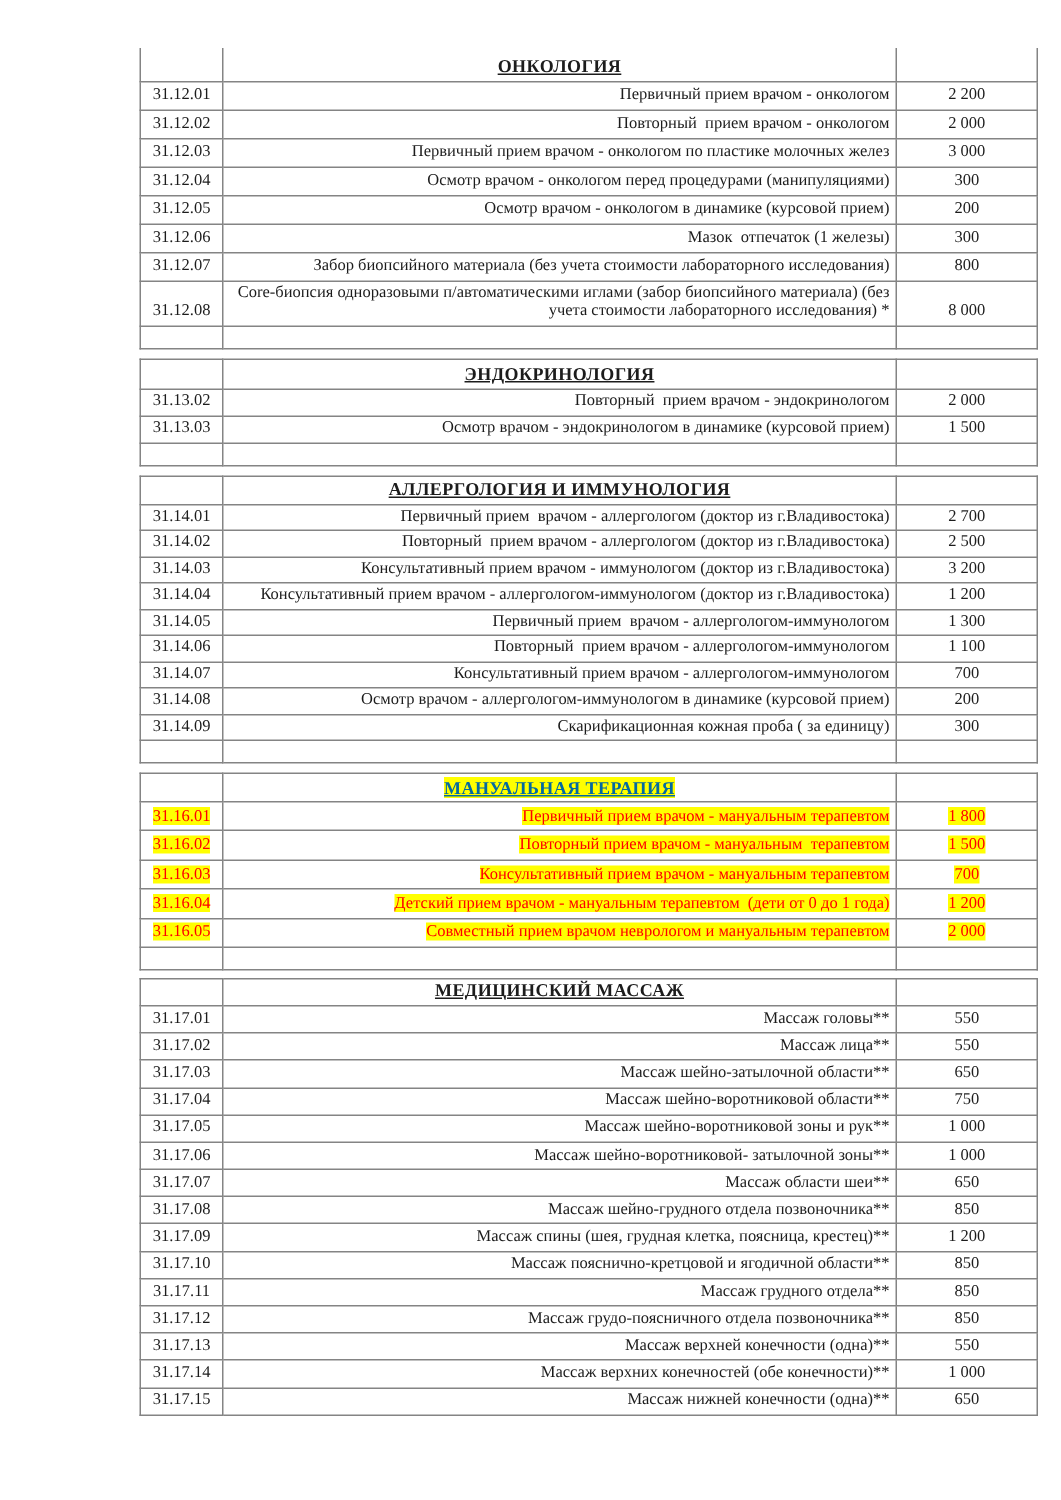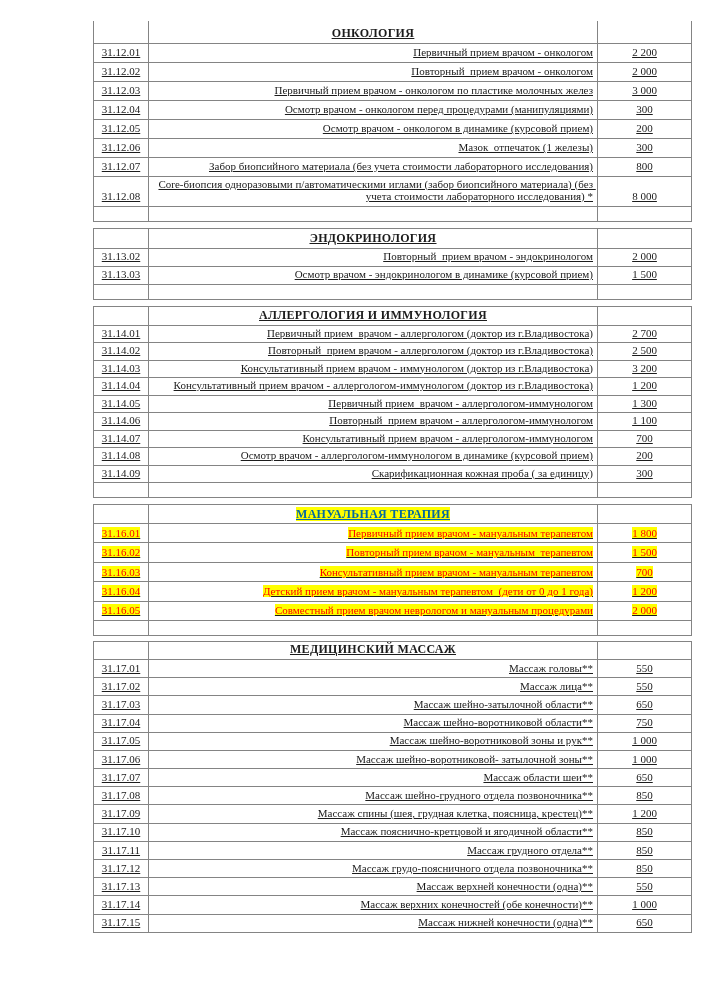--- a/index.html
+++ b/index.html
@@ -7,24 +7,23 @@
     position: relative;
     width: 707px;
     height: 1000px;
     background: #ffffff;
     overflow: hidden;
     font-family: "Liberation Serif", "DejaVu Serif", serif;
     color: #1c1c1c;
   }
   .tables {
     position: absolute;
-    top: 21px;
+    top: 32px;
     left: 93px;
     width: 600px;
-    text-decoration: underline;
   }
   table.sec {
     border-collapse: collapse;
     table-layout: fixed;
     width: 598px;
   }
   table.sec td {
     box-sizing: border-box;
     border: 1px solid #848484;
     font-size: 11px;
@@ -250,21 +249,21 @@
             <td class="desc"><span class="txt">Консультативный прием врачом - мануальным терапевтом</span></td>
             <td class="price"><span class="txt">700</span></td>
           </tr>
           <tr class="row">
             <td class="code"><span class="txt">31.16.04</span></td>
             <td class="desc"><span class="txt">Детский прием врачом - мануальным терапевтом  (дети от 0 до 1 года)</span></td>
             <td class="price"><span class="txt">1 200</span></td>
           </tr>
           <tr class="row">
             <td class="code"><span class="txt">31.16.05</span></td>
-            <td class="desc"><span class="txt">Совместный прием врачом неврологом и мануальным процедурами</span></td>
+            <td class="desc"><span class="txt">Совместный прием врачом неврологом и мануальным терапевтом</span></td>
             <td class="price"><span class="txt">2 000</span></td>
           </tr>
           <tr class="trail">
             <td></td>
             <td></td>
             <td></td>
           </tr>
         </tbody>
       </table>
       <table class="sec sec4">

